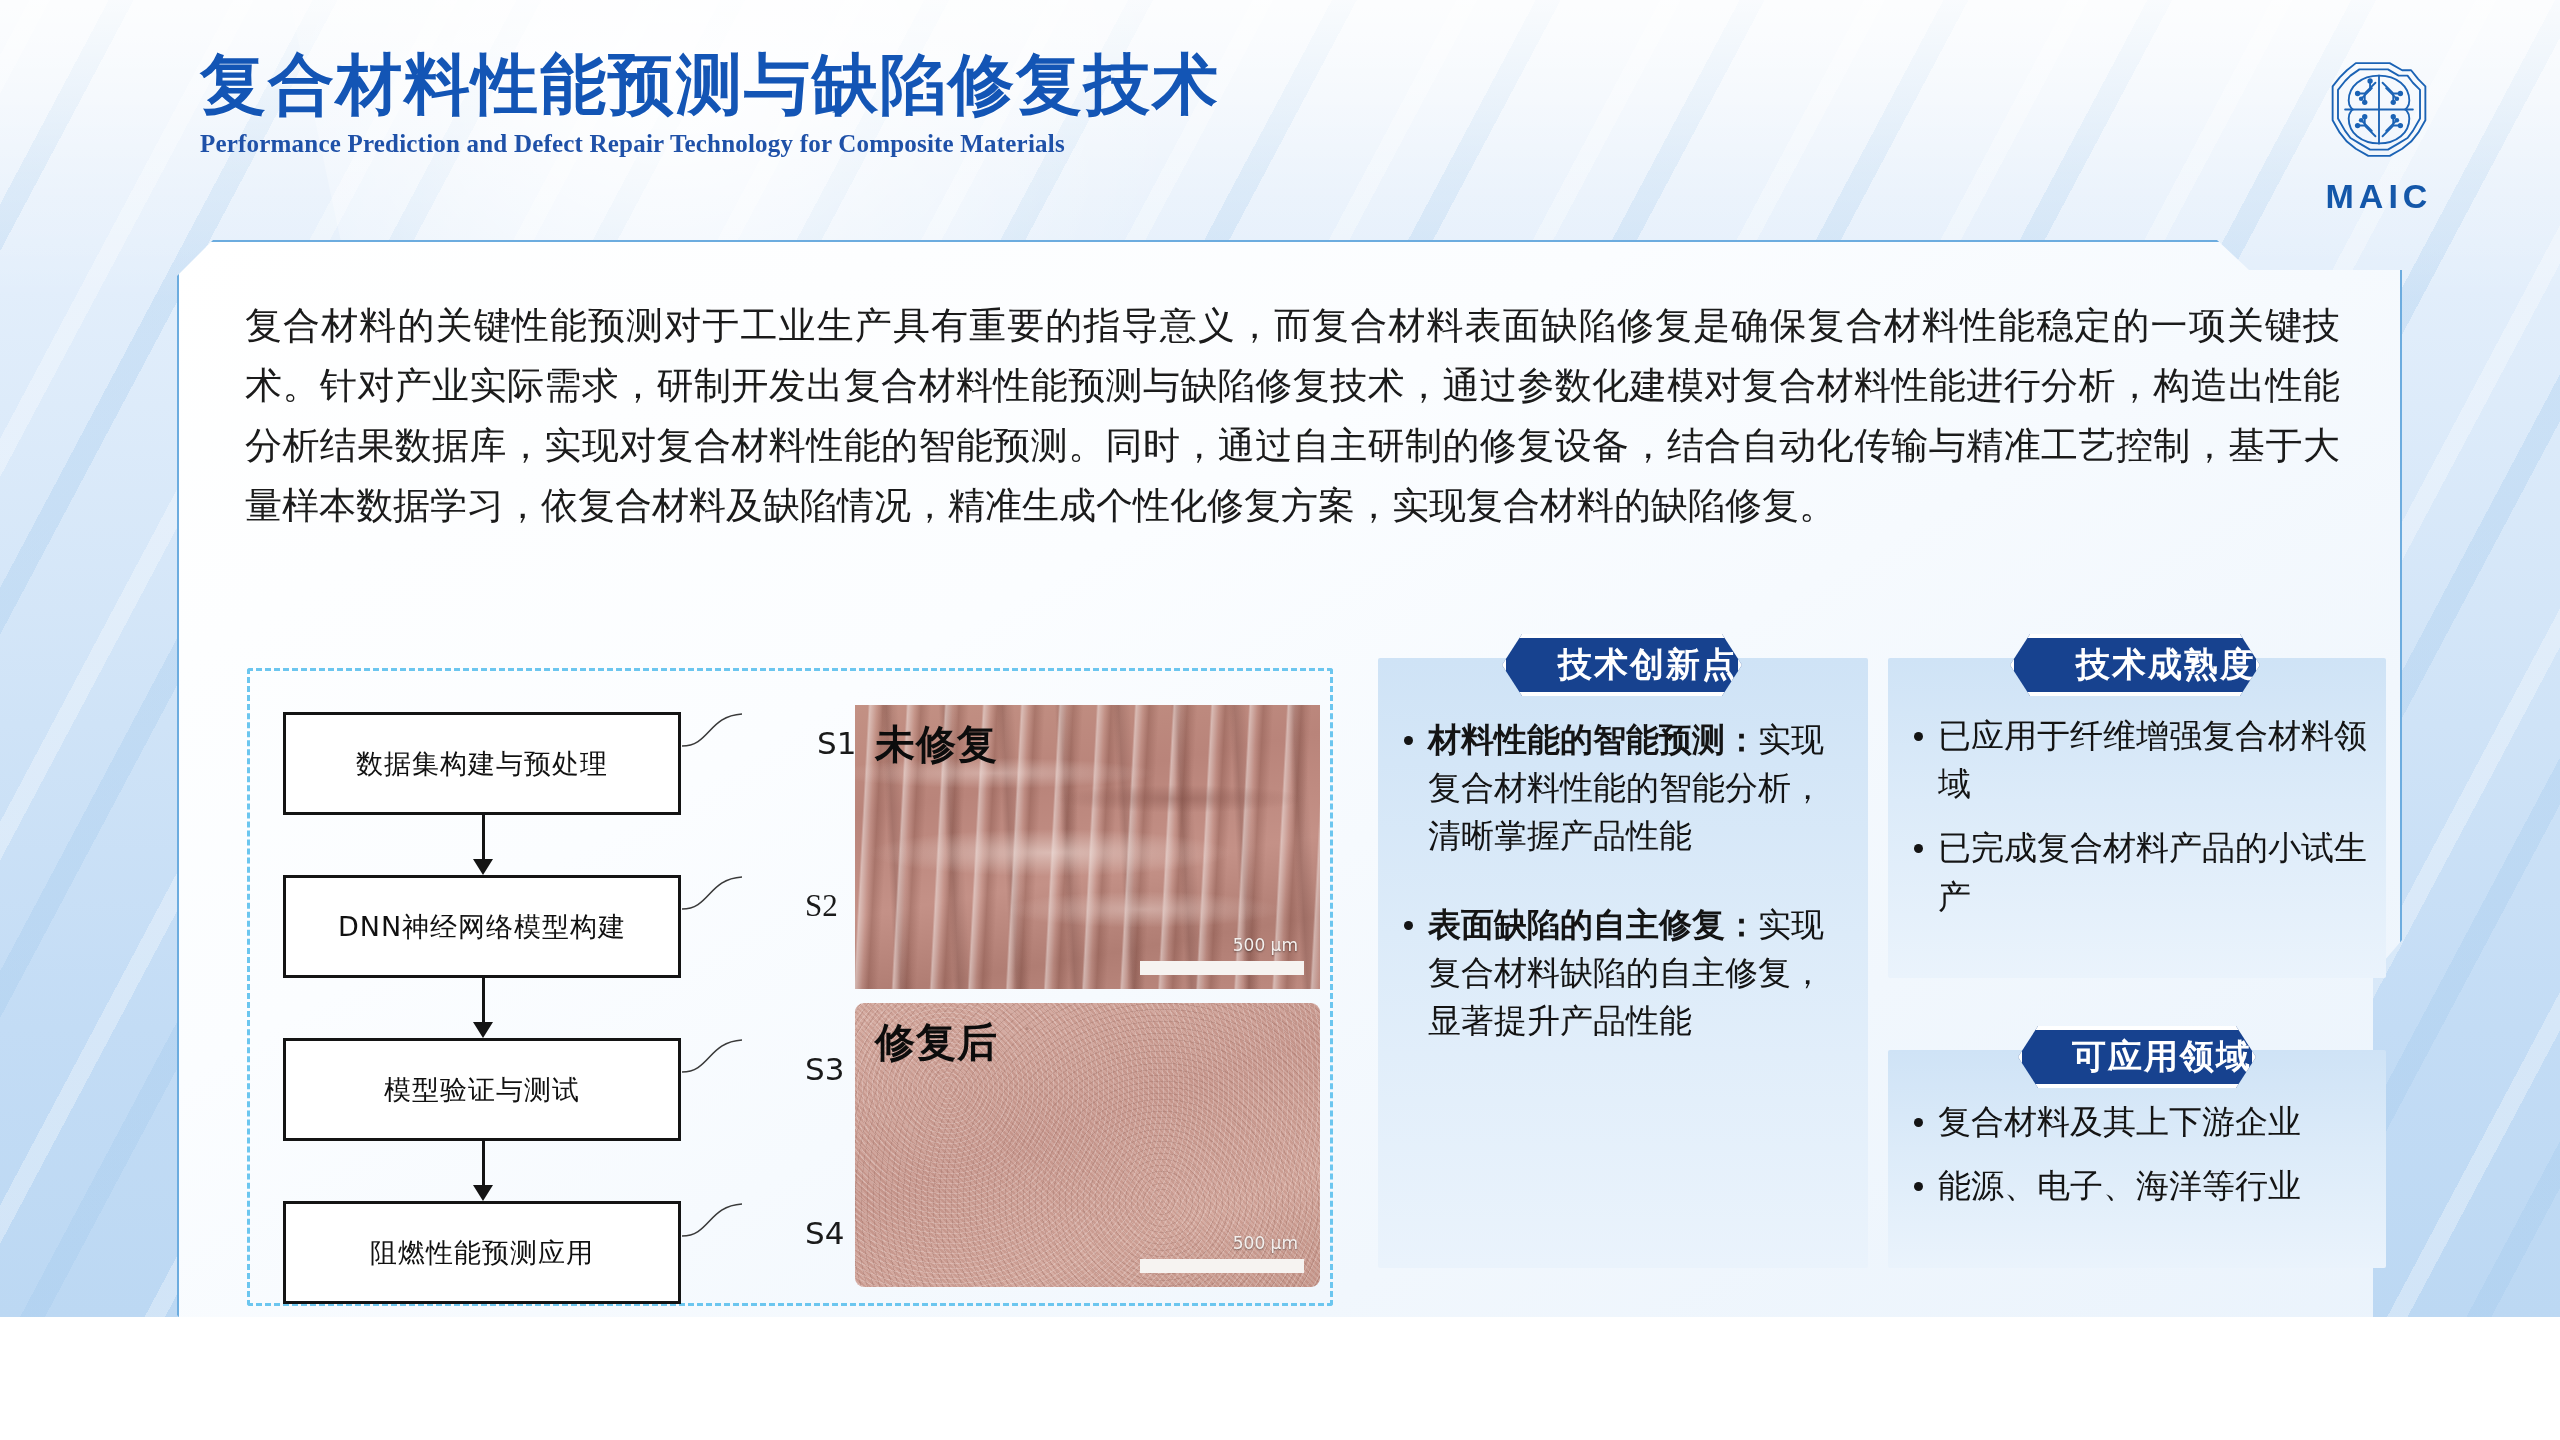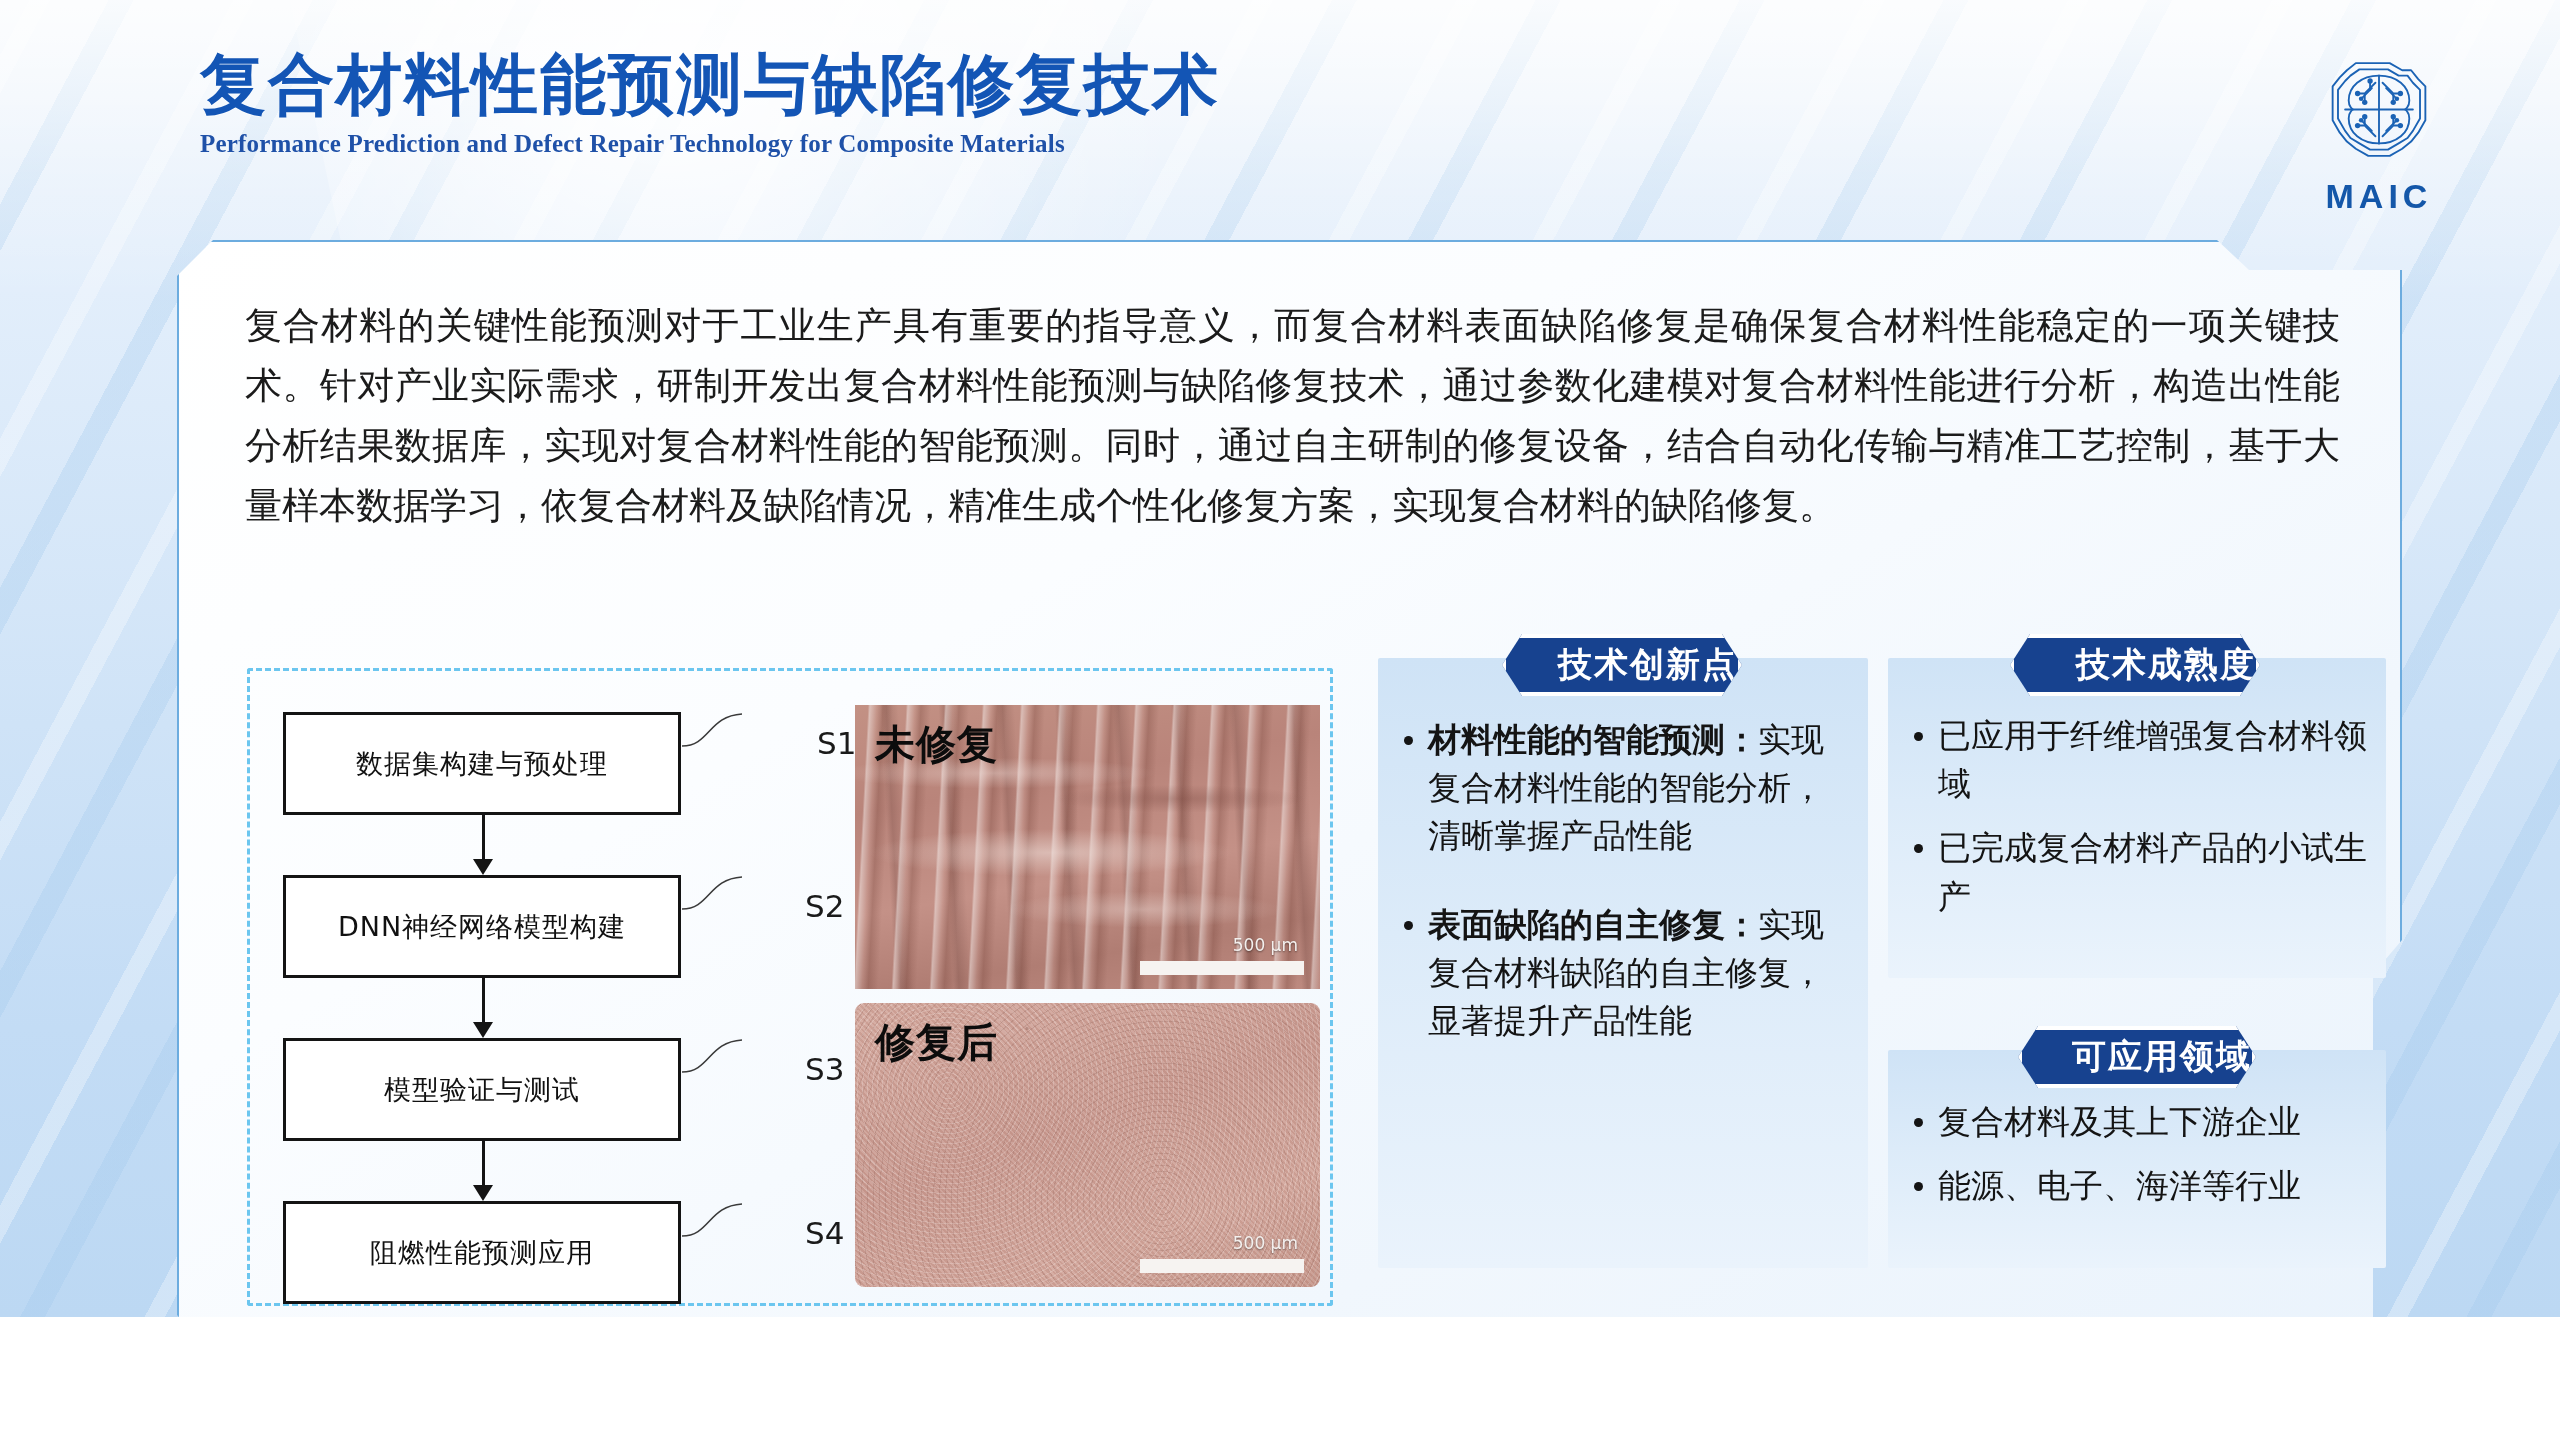--- a/index.html
+++ b/index.html
@@ -392,21 +392,21 @@
   <svg class="leaders" viewBox="0 0 120 600" preserveAspectRatio="none">
     <g fill="none" stroke="#3a3a3a" stroke-width="1.6">
       <path d="M2 46 C30 46 28 16 62 14"></path>
       <path d="M2 209 C30 209 28 179 62 177"></path>
       <path d="M2 372 C30 372 28 342 62 340"></path>
       <path d="M2 536 C30 536 28 506 62 504"></path>
     </g>
   </svg>
 
   <div class="s-label" style="left:805px; top:725px;margin-left:12px;">S1</div>
-  <div class="s-label" style="left:805px; top:888px;">S2</div>
+  <div class="s-label" style="left:805px; top:888px;font-family:Liberation Serif, serif;">S2</div>
   <div class="s-label" style="left:805px; top:1051px;">S3</div>
   <div class="s-label" style="left:805px; top:1215px;">S4</div>
 
   <div class="micro micro-1">
     <div class="tex"></div>
     <div class="tex2"></div>
     <div class="micro-label">未修复</div>
     <div class="scalebar-text">500 μm</div>
     <div class="scalebar-bar"></div>
   </div>

